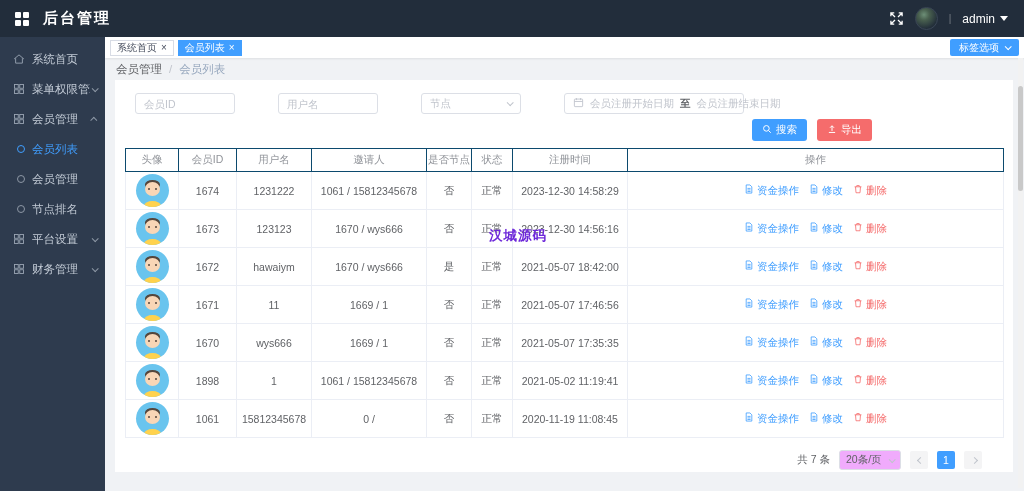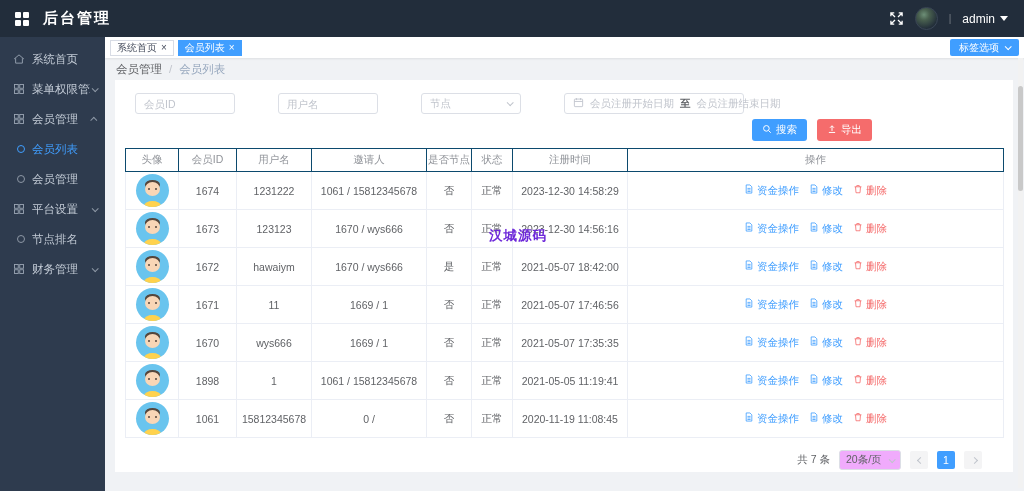--- a/index.html
+++ b/index.html
@@ -180,36 +180,36 @@
   </div>
 
   <div class="side-item sub-item active">
     <span class="radio-dot"></span>
     <span class="lbl">会员列表</span>
   </div>
   <div class="side-item sub-item">
     <span class="radio-dot"></span>
     <span class="lbl">会员管理</span>
   </div>
+  <div class="side-item sub-item">
+    <span class="radio-dot"></span>
+    <span class="lbl">节点排名</span>
+  </div>
+
   <div class="side-item">
     <span class="mi">
       <svg width="12" height="12" viewBox="0 0 16 16" fill="none" stroke="currentColor" stroke-width="1.2">
         <rect x="2" y="2" width="5" height="5"></rect>
           <rect x="9" y="2" width="5" height="5"></rect>
         <rect x="2" y="9" width="5" height="5"></rect>
           <rect x="9" y="9" width="5" height="5"></rect>
       </svg>
     </span>
     <span class="lbl">平台设置</span>
     <span class="chev down"></span>
-  </div>
-
-  <div class="side-item sub-item">
-    <span class="radio-dot"></span>
-    <span class="lbl">节点排名</span>
   </div>
 
   <div class="side-item">
     <span class="mi">
       <svg width="12" height="12" viewBox="0 0 16 16" fill="none" stroke="currentColor" stroke-width="1.2">
         <rect x="2" y="2" width="5" height="5"></rect>
           <rect x="9" y="2" width="5" height="5"></rect>
         <rect x="2" y="9" width="5" height="5"></rect>
           <rect x="9" y="9" width="5" height="5"></rect>
       </svg>
@@ -565,21 +565,21 @@
         <div class="eye l"></div>
                 <div class="eye r"></div>
                 <div class="body"></div>
       </div>
     </td>
     <td>1898</td>
     <td>1</td>
     <td>1061 / 15812345678</td>
     <td>否</td>
     <td>正常</td>
-    <td>2021-05-05 11:19:41</td>
+    <td>2021-05-02 11:19:41</td>
     <td>
       <div class="ops">
         <a class="lnk lnk-blue">
           <span>
             <svg width="10" height="10" viewBox="0 0 16 16" fill="none" stroke="currentColor" stroke-width="1.3">
               <path d="M3.5 1.5 H9.5 L12.5 4.5 V14.5 H3.5 Z"></path>
                       <path d="M5.5 7 H10.5 M5.5 9.5 H10.5 M5.5 12 H10.5"></path>
             </svg>
           </span>
           <span>资金操作</span>

